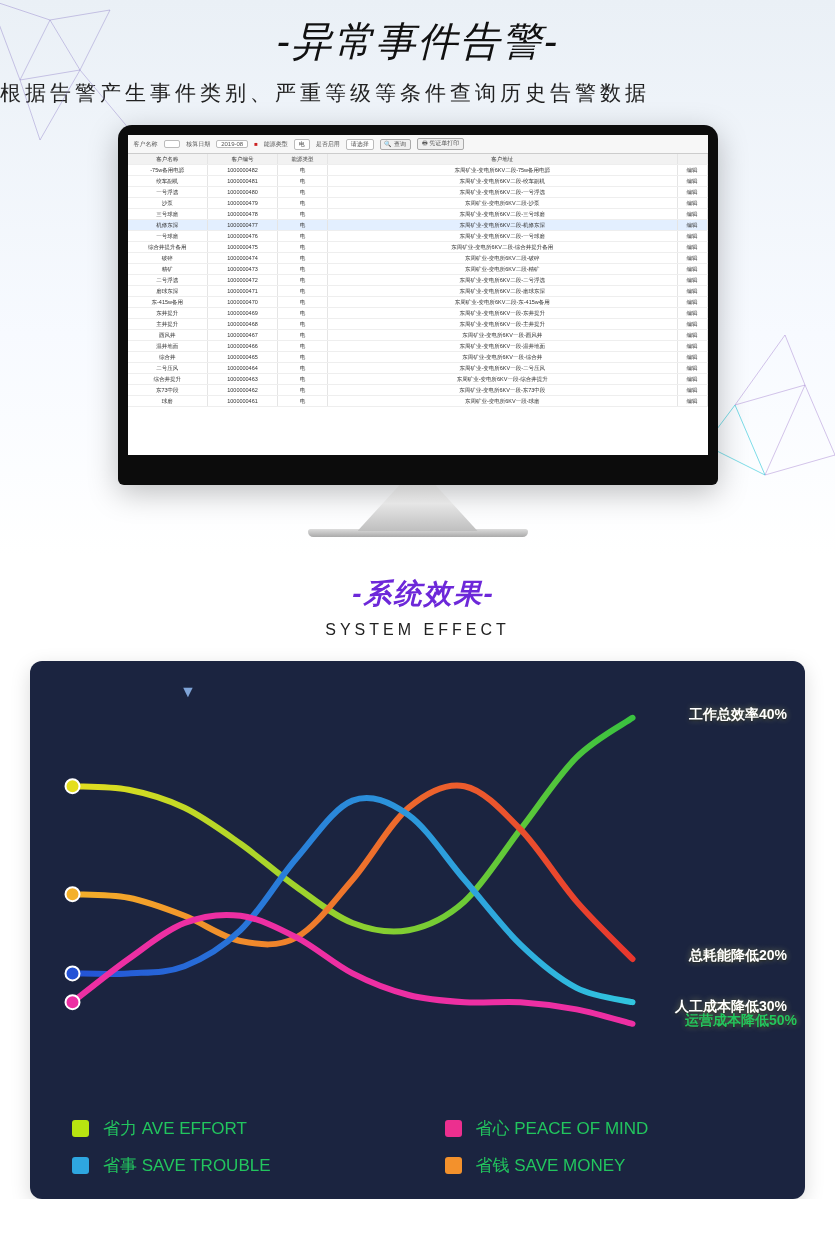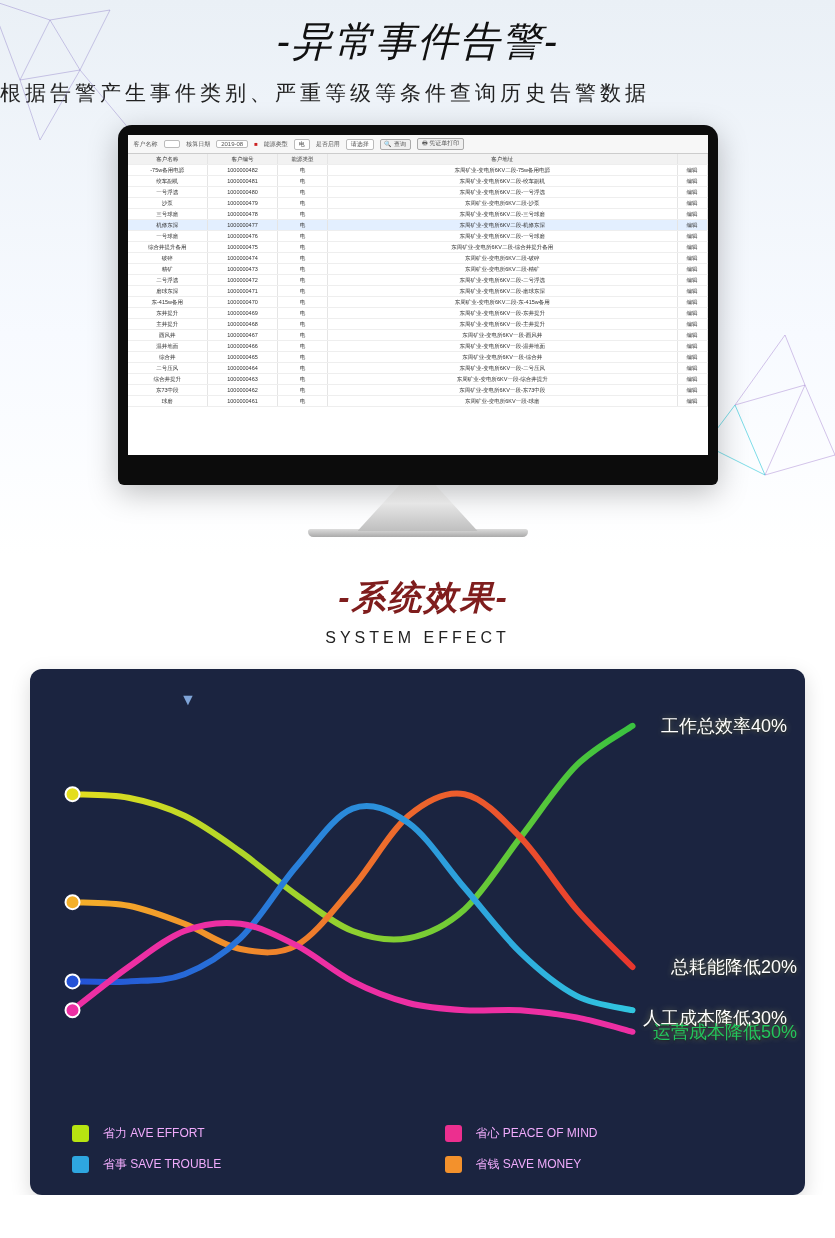--- a/index.html
+++ b/index.html
@@ -113,25 +113,25 @@
   .monitor-base {
     width: 220px; height: 8px; margin: -2px auto 0;
     background: linear-gradient(180deg,#dcdcdc,#aaa);
     border-radius: 3px 3px 6px 6px;
   }
 
   
   .section-effect { padding-top: 20px; }
   .sec2-title {
     text-align: center;
-    font-size: 34px;
+    font-size: 28px;
     font-weight: 600;
     font-style: italic;
     letter-spacing: 2px;
-    color: #7f1d1d;
+    color: #6d28d9;
     padding-left: 12px;
   }
   .sec2-sub {
     text-align: center;
     font-size: 16px;
     letter-spacing: 4px;
     color: #222;
     margin-top: 8px;
   }
   .chart-card {
@@ -140,34 +140,34 @@
     background: #1b2440;
     border-radius: 12px;
     padding: 26px 18px 22px 22px;
     color: #fff;
     position: relative;
     box-shadow: 0 6px 20px rgba(0,0,0,.15);
   }
   .chart-svg { width: 100%; height: 420px; display: block; }
   .end-label {
     position: absolute;
-    font-size: 18px;
-    font-weight: 400;
+    font-size: 14px;
+    font-weight: 700;
     text-shadow: 0 0 6px rgba(255,255,120,.4), 0 1px 2px rgba(0,0,0,.6);
     white-space: nowrap;
   }
   .legend {
     margin-top: 10px;
     padding-left: 20px;
     display: grid;
     grid-template-columns: 1fr 1fr;
     row-gap: 14px;
     column-gap: 30px;
-    font-size: 12px;
-    color: #f0abfc;
+    font-size: 17px;
+    color: #22c55e;
   }
   .legend .item { display: flex; align-items: center; gap: 14px; }
   .legend .sw { width: 17px; height: 17px; border-radius: 3px; }
 </style>
 </head>
 <body>
 
 <div class="section-alarm">
 
   <svg class="deco-tl" width="160" height="180">
@@ -425,21 +425,21 @@
       <g id="dots">
           <circle cx="18" cy="99.19999999999999" r="7" fill="#e4de1f" stroke="#fff" stroke-width="2"></circle>
           <circle cx="18" cy="207.20000000000002" r="7" fill="#f4b02a" stroke="#fff" stroke-width="2"></circle>
           <circle cx="18" cy="286.4" r="7" fill="#2452d6" stroke="#fff" stroke-width="2"></circle>
           <circle cx="18" cy="315.20000000000005" r="7" fill="#ed2fa3" stroke="#fff" stroke-width="2"></circle>
         </g>
     </svg>
 
     <div id="endlabels">
         <div class="end-label" style="right: 18px; top: 44.8px; color: rgb(255, 255, 255);">工作总效率40%</div>
-        <div class="end-label" style="right: 8px; top: 286px; color: rgb(255, 255, 255);">总耗能降低20%</div>
+        <div class="end-label" style="right: 18px; top: 286px; color: rgb(255, 255, 255);">总耗能降低20%</div>
         <div class="end-label" style="right: 18px; top: 337px; color: rgb(255, 255, 255);">人工成本降低30%</div>
         <div class="end-label" style="right: 8px; top: 350.8px; color: #22c55e;">运营成本降低50%</div>
       </div>
 
     <div class="legend">
       <div class="item">
           <span class="sw" style="background:#b7e411"></span>
           <span>省力 AVE EFFORT</span>
         </div>
       <div class="item">

